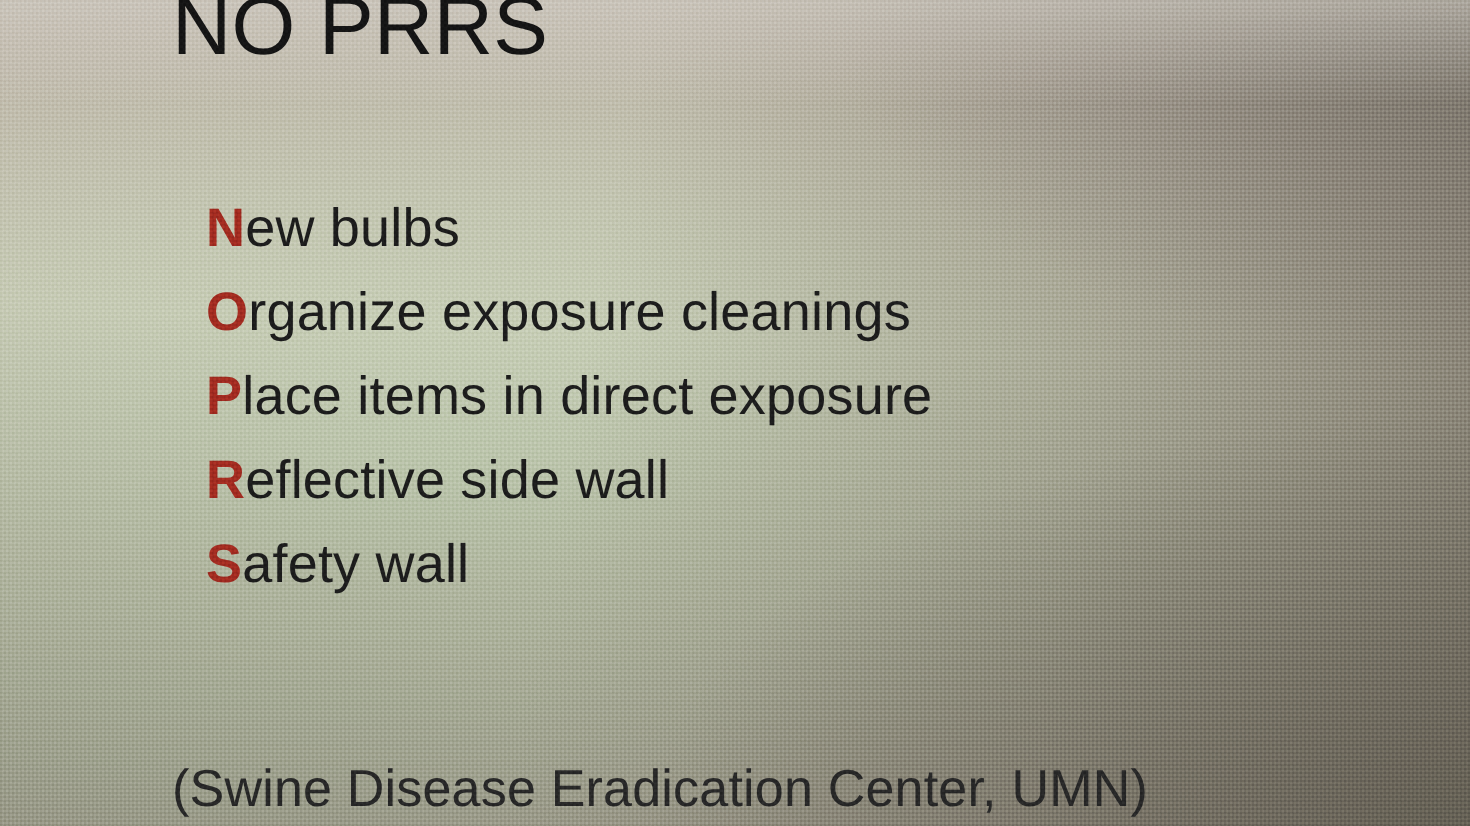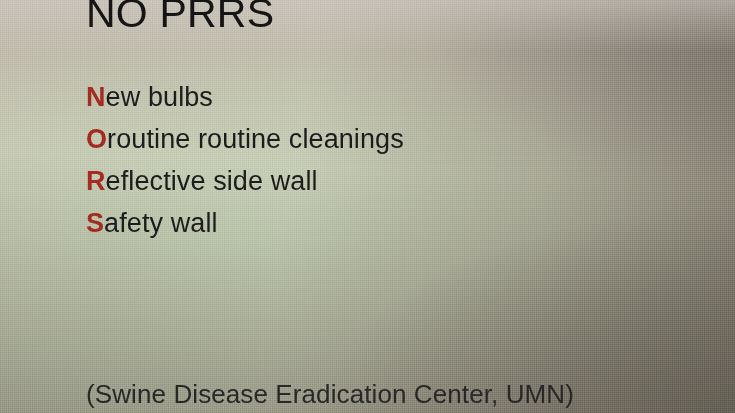--- a/index.html
+++ b/index.html
@@ -77,21 +77,21 @@
     font-size:41px;
     letter-spacing:.2px;
     color:#131313;
     white-space:nowrap;
     font-weight:400;
   }
 
   .bullets{
     position:absolute;
     left:86px; top:82px;
-    margin:0;padding:0;list-style:none;
+    margin:17px;padding:0;list-style:none;
   }
   .bullet{
     height:42px;
     line-height:30px;
     font-size:27px;
     color:#1b1b1b;
     white-space:nowrap;
     letter-spacing:.1px;
   }
   .bullet .initial{
@@ -126,23 +126,26 @@
 
     <div class="slide-title">NO PRRS</div>
 
     <ul class="bullets">
 
       <li class="bullet">
         <span class="initial">N</span><span class="rest">ew bulbs</span>
       </li>
 
       <li class="bullet">
-        <span class="initial">O</span><span class="rest">routine routine cleanings</span>
+        <span class="initial">O</span><span class="rest">rganize exposure cleanings</span>
       </li>
 
+      <li class="bullet">
+        <span class="initial">P</span><span class="rest">lace items in direct exposure</span>
+      </li>
 
 
       <li class="bullet">
         <span class="initial">R</span><span class="rest">eflective side wall</span>
       </li>
 
       <li class="bullet">
         <span class="initial">S</span><span class="rest">afety wall</span>
       </li>
 

